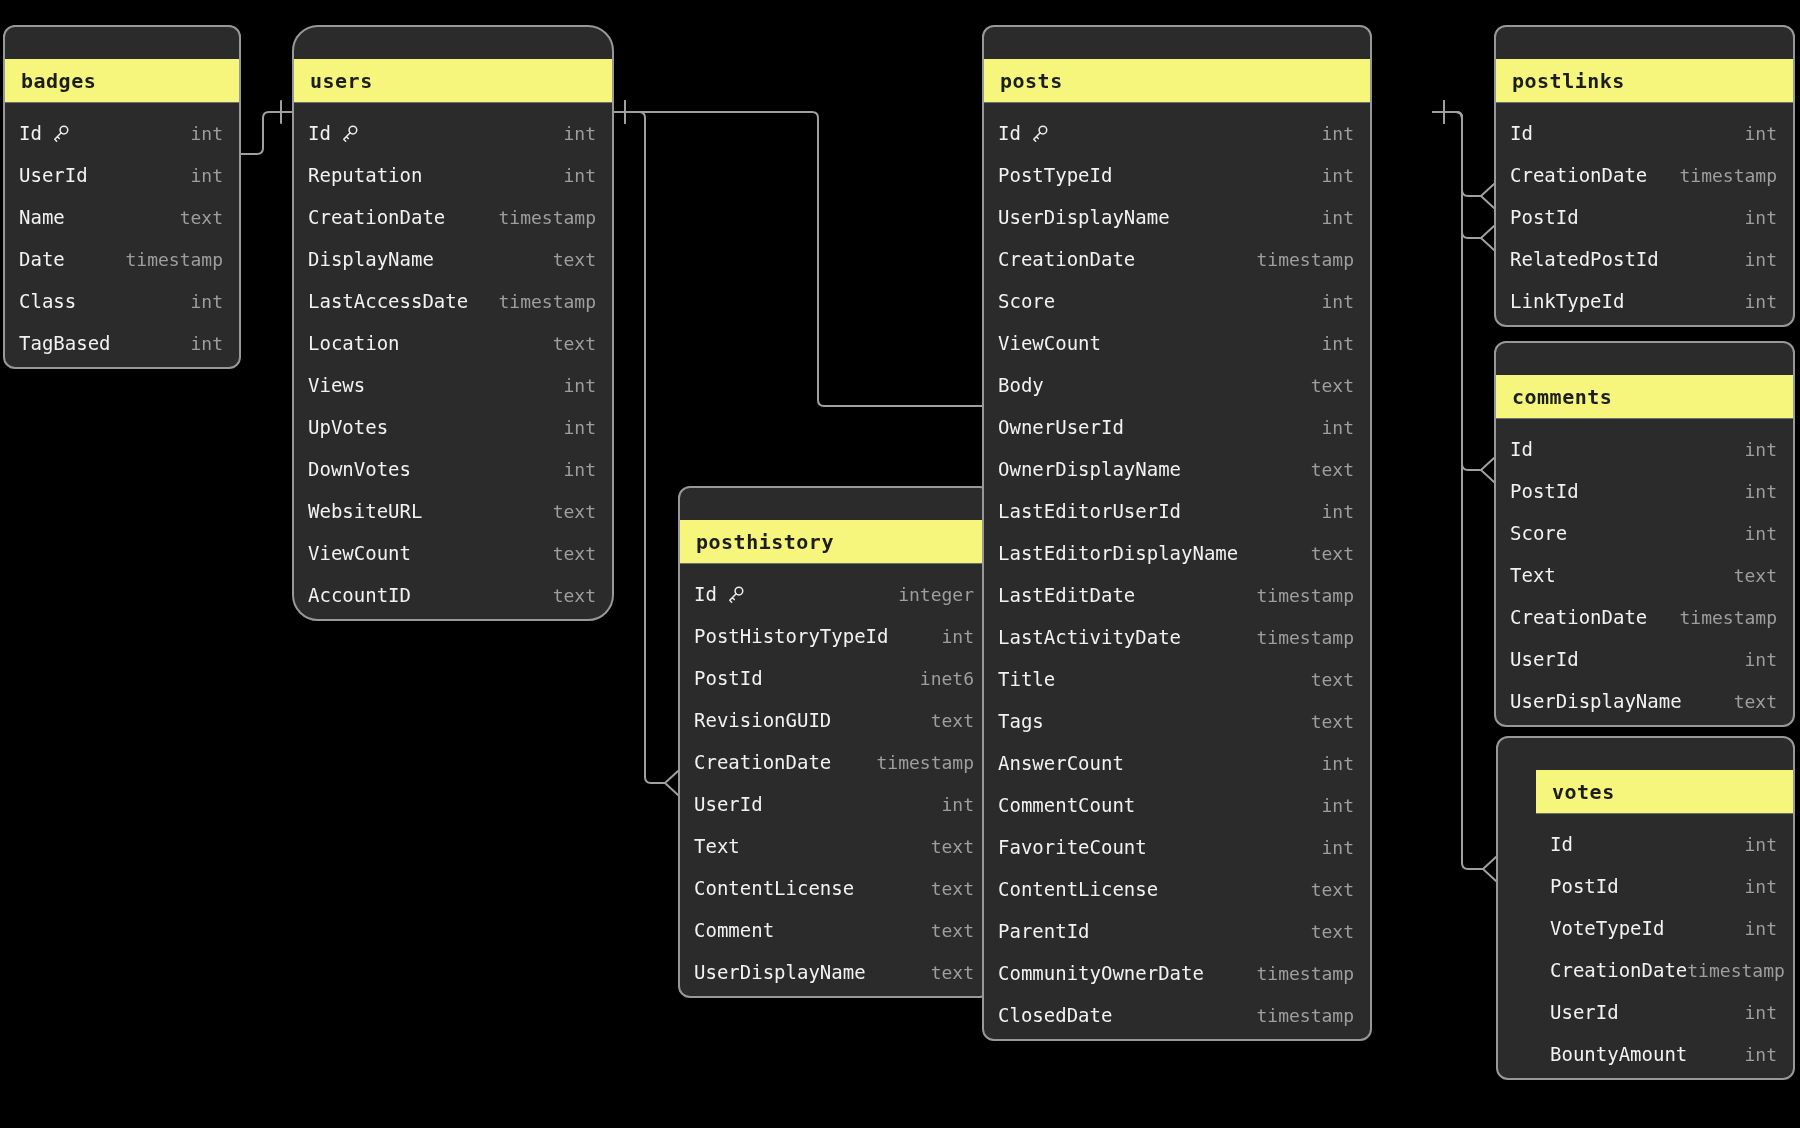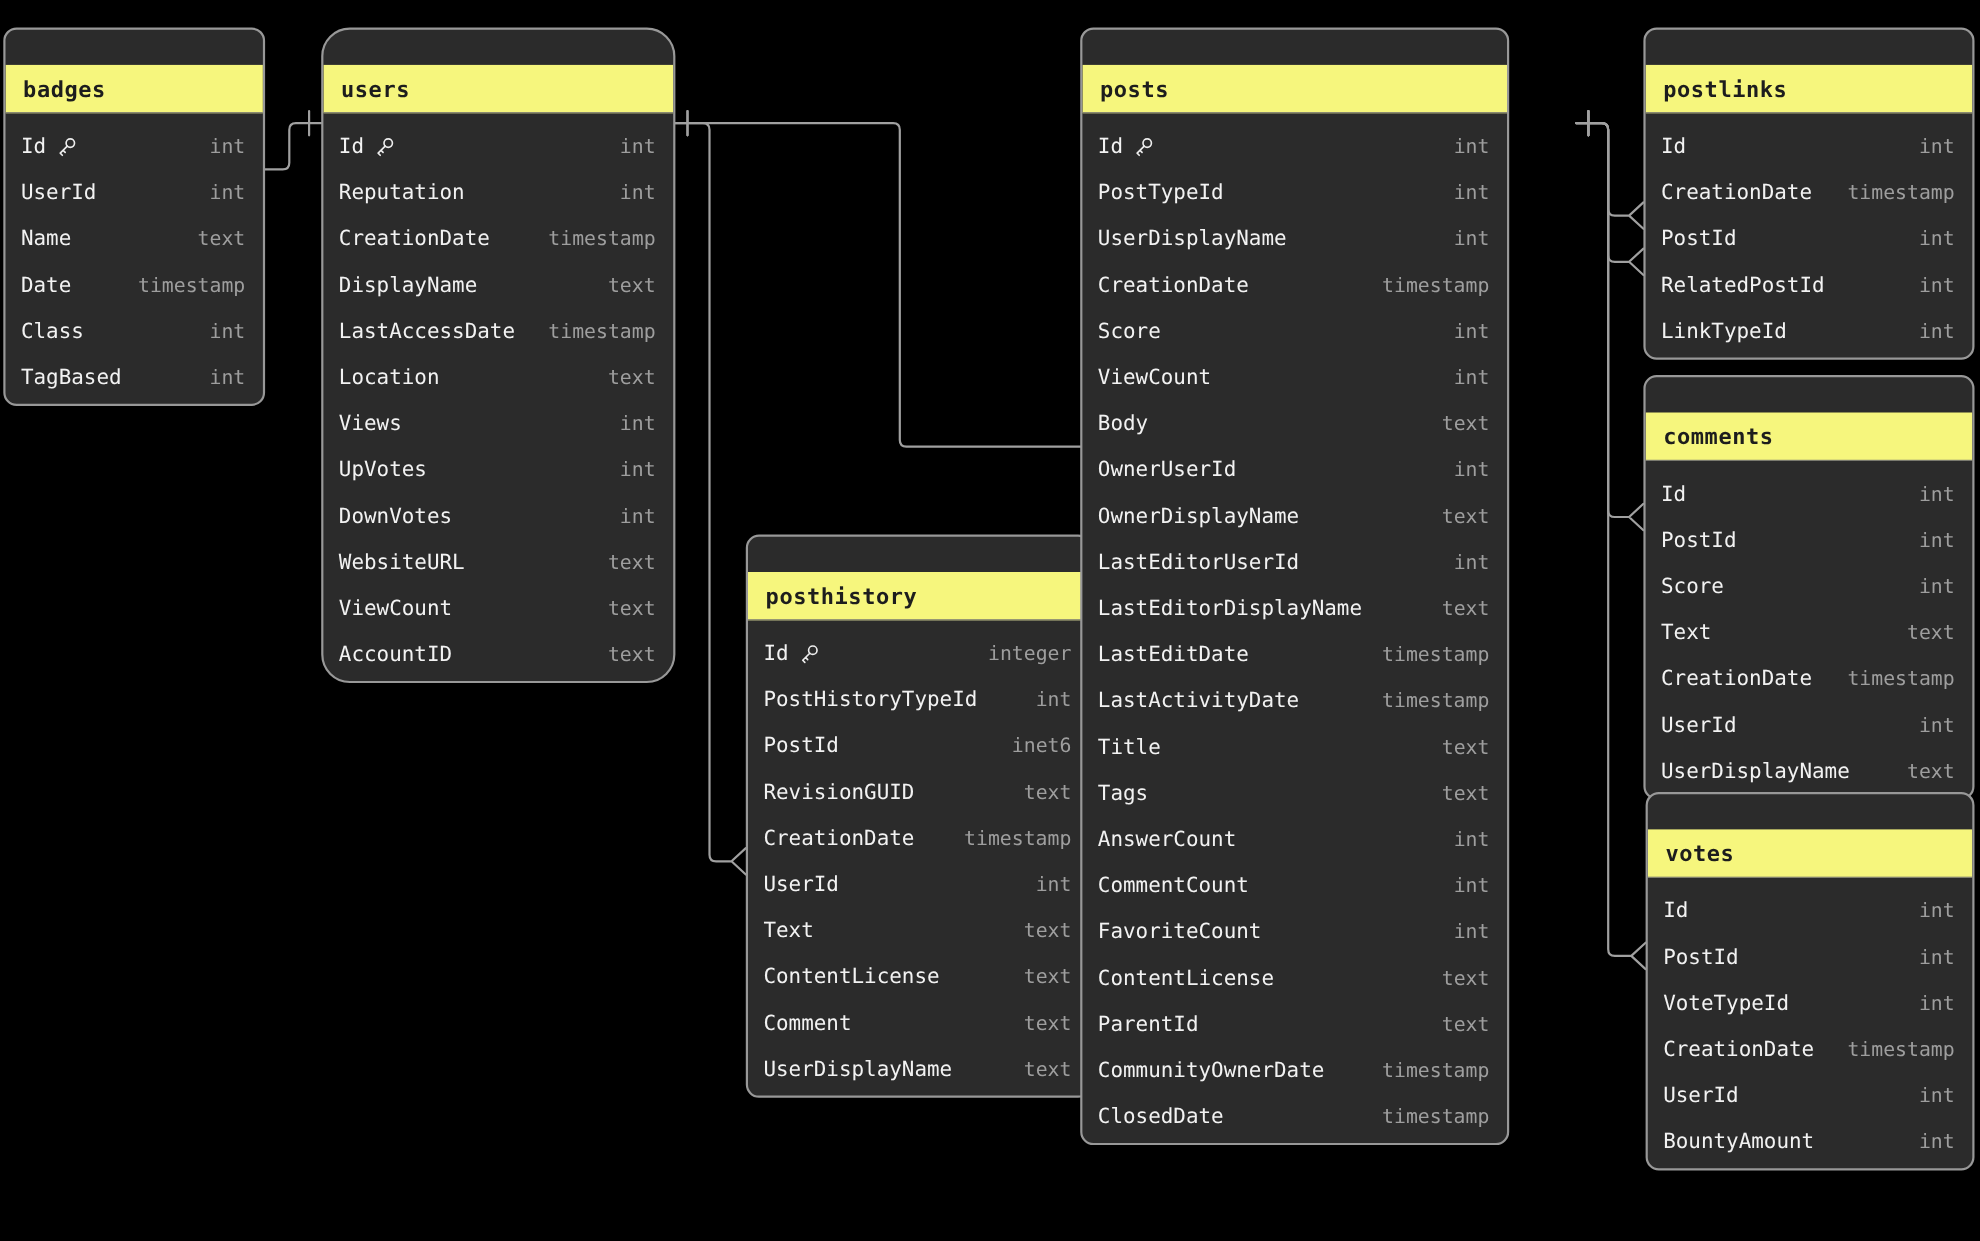--- a/index.html
+++ b/index.html
@@ -477,21 +477,21 @@
           <span class="ftype">int</span>
         </div>
         <div class="frow">
           <span class="fname">
             <span>UserDisplayName</span>
           </span>
           <span class="ftype">text</span>
         </div>
       </div>
     </div>
-    <div class="tbl" style="left: 1496px; top: 720px; width: 299px;">
+    <div class="tbl" style="left: 1496px; top: 736px; width: 299px; padding-left: 38px;">
       <div class="tbl-header">
         <span class="tbl-title">votes</span>
       </div>
       <div class="tbl-body">
         <div class="frow">
           <span class="fname">
             <span>Id</span>
           </span>
           <span class="ftype">int</span>
         </div>

